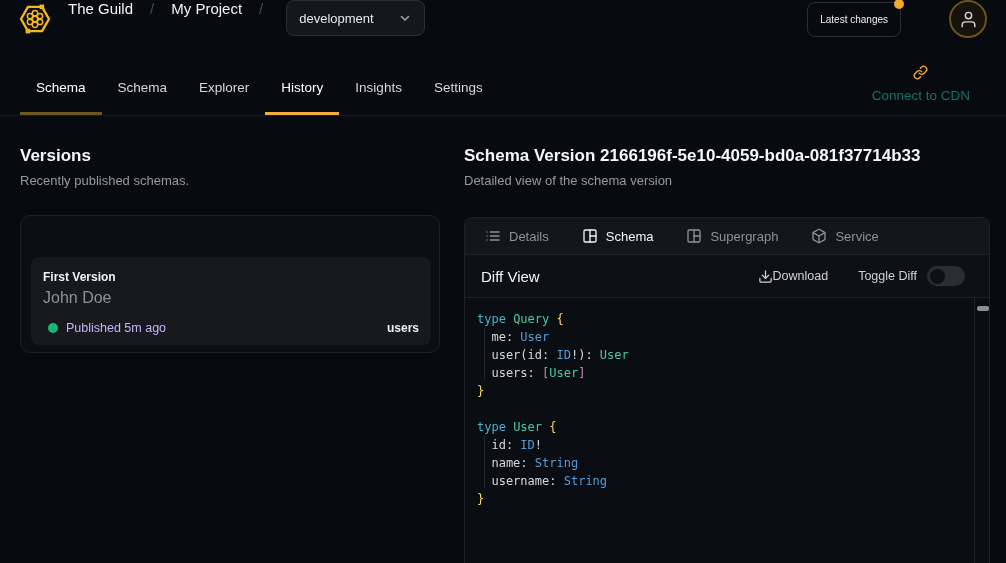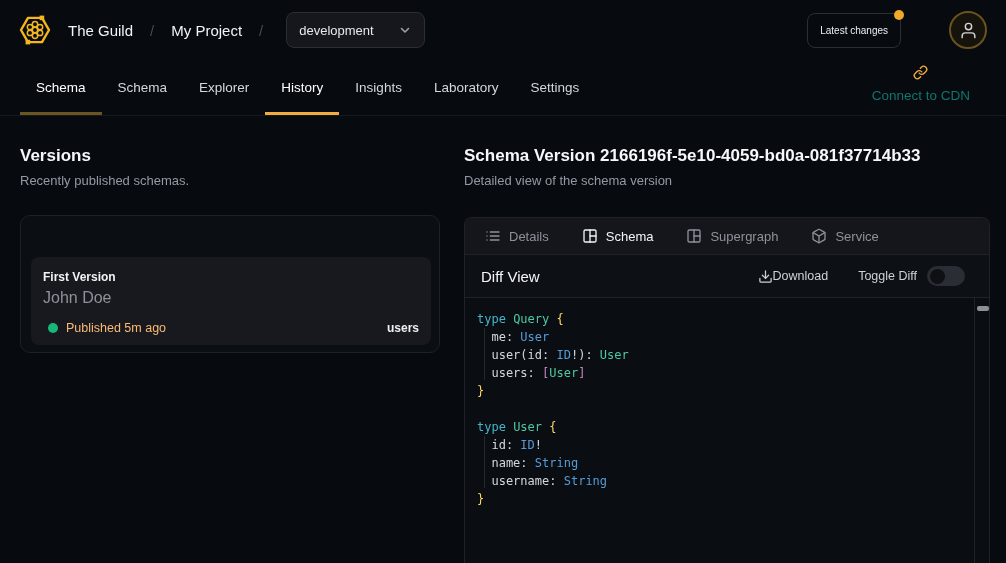--- a/index.html
+++ b/index.html
@@ -8,21 +8,21 @@
     background:#070a0f;
     font-family:"Liberation Sans", sans-serif;
     color:#e8eaee;
     overflow:hidden;
     position:relative;
   }
   svg { display:block; }
 
   
   .header { position:absolute; top:0; left:0; width:1006px; height:60px;
-            display:flex; align-items:center; padding:0 19px 0 16px; }
+            display:flex; align-items:flex-start; padding:0 19px 0 16px; }
   .brand { font-size:15px; font-weight:500; color:#f2f4f7; margin-left:14px; cursor:pointer; }
   .crumb-sep { color:#454b54; margin:0 17px; font-size:15px; }
   .project-link { font-size:15px; font-weight:500; color:#f2f4f7; cursor:pointer; }
   .target-btn { display:flex; align-items:center; background:#15171d; border:1px solid #2b2e36;
                 border-radius:8px; height:36px; padding:0 12px; font-size:13px; color:#e6e9ed;
                 margin-left:6px; cursor:pointer; }
   .target-btn .chev { margin-left:24px; }
   .header-right { margin-left:auto; display:flex; align-items:center; }
   .latest-btn { position:relative; height:35px; padding:0 12px; border:1px solid #2b2e36;
                 border-radius:8px; background:transparent; color:#eceef0; font-size:10px;
@@ -57,21 +57,21 @@
   .versions-title { left:20px; top:146px; }
   .versions-sub { left:20px; top:173px; }
   .versions-box { position:absolute; left:20px; top:215px; width:420px; height:138px;
                   border:1px solid #1e2126; border-radius:10px; background:#0b0e13; }
   .version-card { position:absolute; left:10px; top:41px; width:400px; height:88px;
                   background:#17191e; border-radius:8px; padding:13px 12px; cursor:pointer; }
   .vc-name { font-size:12px; font-weight:600; color:#f1f3f5; }
   .vc-author { font-size:16px; color:#8d929a; margin-top:5px; }
   .vc-meta { display:flex; align-items:center; margin-top:14px; }
   .vc-dot { width:10px; height:10px; border-radius:50%; background:#17b877; margin:0 8px 0 5px; }
-  .vc-status { font-size:12.5px; color:#fdba74; }
+  .vc-status { font-size:12.5px; color:#c4b5fd; }
   .vc-service { margin-left:auto; font-size:12px; font-weight:700; color:#eceef0; }
 
   
   .detail-title { left:464px; top:146px; }
   .detail-sub { left:464px; top:173px; }
   .panel { position:absolute; left:464px; top:217px; width:526px; height:358px;
            border:1px solid #1f2228; border-bottom:none; border-radius:8px 8px 0 0;
            display:flex; flex-direction:column; overflow:hidden; }
   .panel-tabs { height:37px; flex:none; background:#14161b; border-bottom:1px solid #1f2228;
                 display:flex; align-items:center; padding-left:20px; }
@@ -163,23 +163,20 @@
     <span>Explorer</span>
   </div>
   <div class="nav-tab bright">
     <span>History</span>
     <span class="nav-underline hot"></span>
   </div>
   <div class="nav-tab">
     <span>Insights</span>
   </div>
   <div class="nav-tab">
-    <span>Laboratory</span>
-  </div>
-  <div class="nav-tab">
     <span>Settings</span>
   </div>
   <div class="cdn-link">
     <span>
       <svg width="15" height="15" viewBox="0 0 24 24" fill="none" stroke="#f2ab3c" stroke-width="2.2" stroke-linecap="round" stroke-linejoin="round">
         <path d="M10 13a5 5 0 0 0 7.54.54l3-3a5 5 0 0 0-7.07-7.07l-1.72 1.71"></path>
         <path d="M14 11a5 5 0 0 0-7.54-.54l-3 3a5 5 0 0 0 7.07 7.07l1.71-1.71"></path>
       </svg>
     </span>
     <span>Connect to CDN</span>

